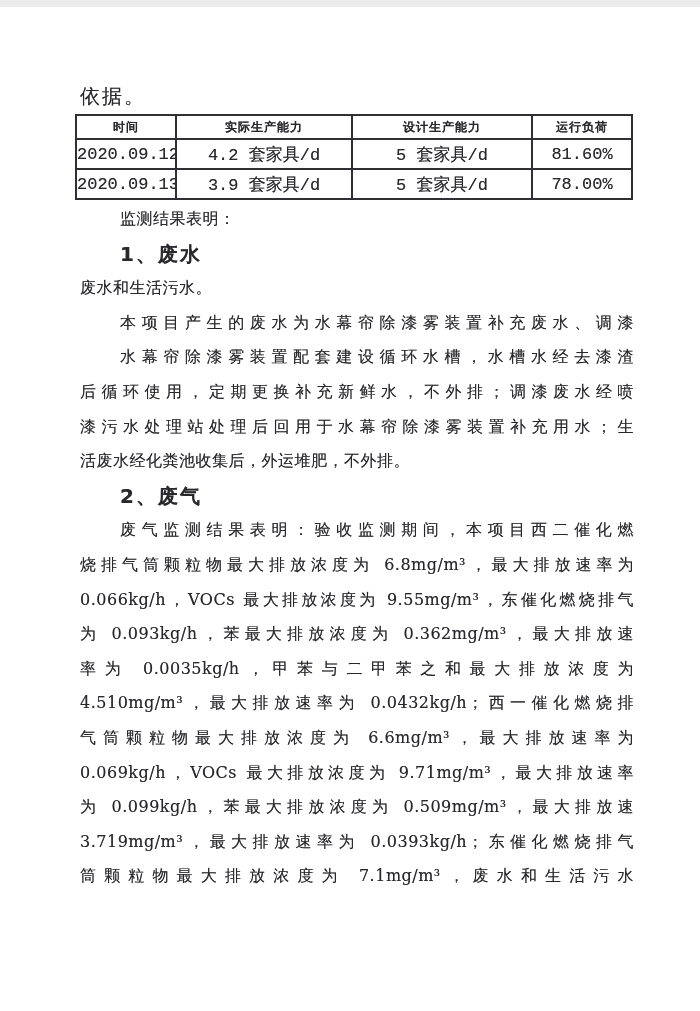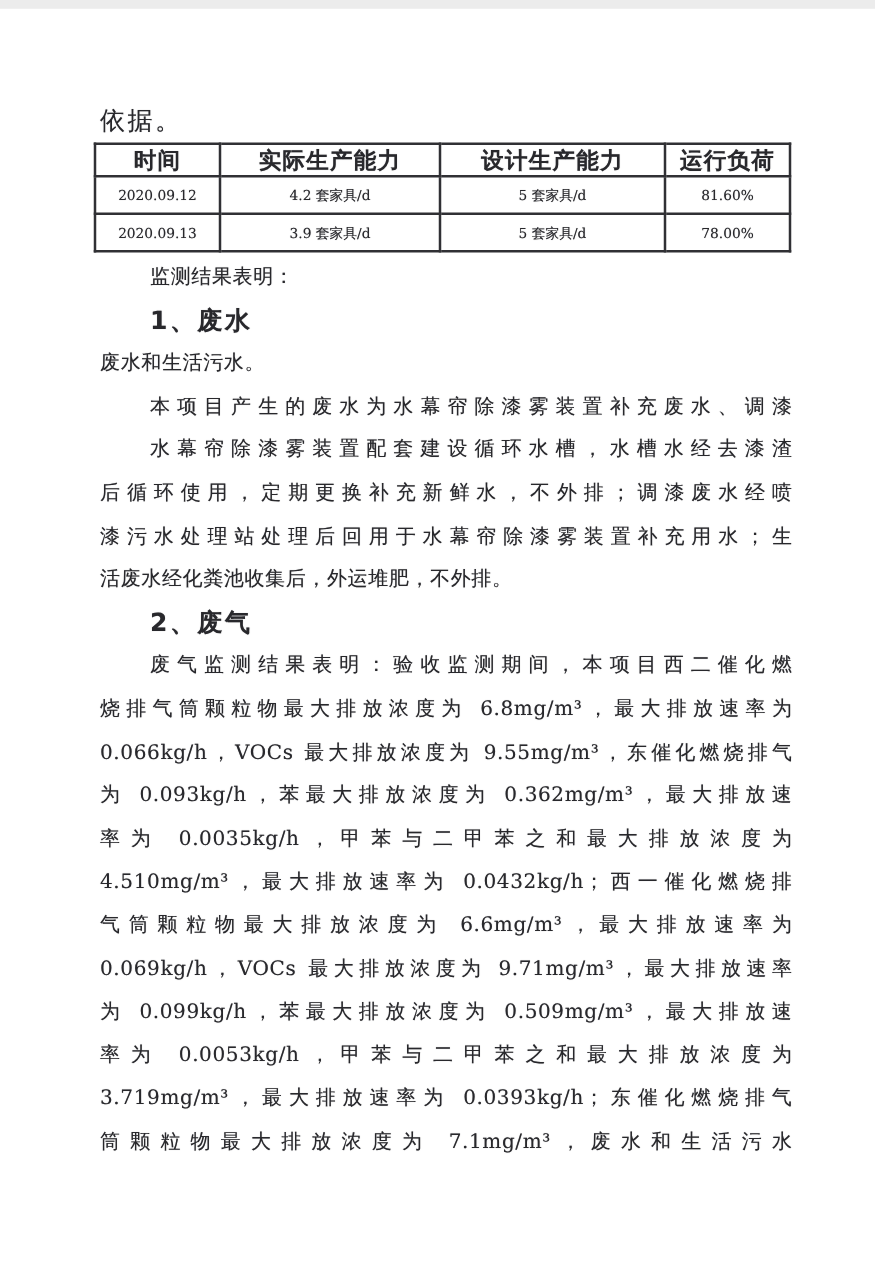--- a/index.html
+++ b/index.html
@@ -48,27 +48,28 @@
   table.prod-table th, table.prod-table td {
     border: 2px solid #303034;
     text-align: center;
     vertical-align: middle;
     padding: 0;
     overflow: hidden;
   }
   table.prod-table th {
     font-family: "DejaVu Sans", "Liberation Sans", sans-serif;
     font-weight: bold;
-    font-size: 18px;
+    font-size: 12px;
     height: 22px;
     letter-spacing: 1px;
   }
   table.prod-table td {
-    font-size: 11px;
+    font-size: 17px;
     height: 28px;
+    font-family: Liberation Mono, monospace;
   }
   .lines {
     margin-top: 2px;
     text-shadow: 0 0 0.6px rgba(40,40,44,0.5);
   }
   .line {
     font-size: 16px;
     line-height: 34.6px;
     height: 34.6px;
     letter-spacing: 0.5px;
@@ -137,18 +138,17 @@
     <div class="line indent heading">2、废气</div>
     <div class="line indent justify">废气监测结果表明：验收监测期间，本项目西二催化燃</div>
     <div class="line justify">烧排气筒颗粒物最大排放浓度为 6.8mg/m³，最大排放速率为</div>
     <div class="line justify">0.066kg/h，VOCs 最大排放浓度为 9.55mg/m³，东催化燃烧排气</div>
     <div class="line justify">为 0.093kg/h，苯最大排放浓度为 0.362mg/m³，最大排放速</div>
     <div class="line justify">率为 0.0035kg/h，甲苯与二甲苯之和最大排放浓度为</div>
     <div class="line justify">4.510mg/m³，最大排放速率为 0.0432kg/h；西一催化燃烧排</div>
     <div class="line justify">气筒颗粒物最大排放浓度为 6.6mg/m³，最大排放速率为</div>
     <div class="line justify">0.069kg/h，VOCs 最大排放浓度为 9.71mg/m³，最大排放速率</div>
     <div class="line justify">为 0.099kg/h，苯最大排放浓度为 0.509mg/m³，最大排放速</div>
-    <div class="line justify">率为 0.0053kg/h，甲苯与二甲苯之和最大排放浓度为</div>
     <div class="line justify">3.719mg/m³，最大排放速率为 0.0393kg/h；东催化燃烧排气</div>
     <div class="line justify">筒颗粒物最大排放浓度为 7.1mg/m³，废水和生活污水</div>
   </div>
 
 </div>
 
 </body></html>

